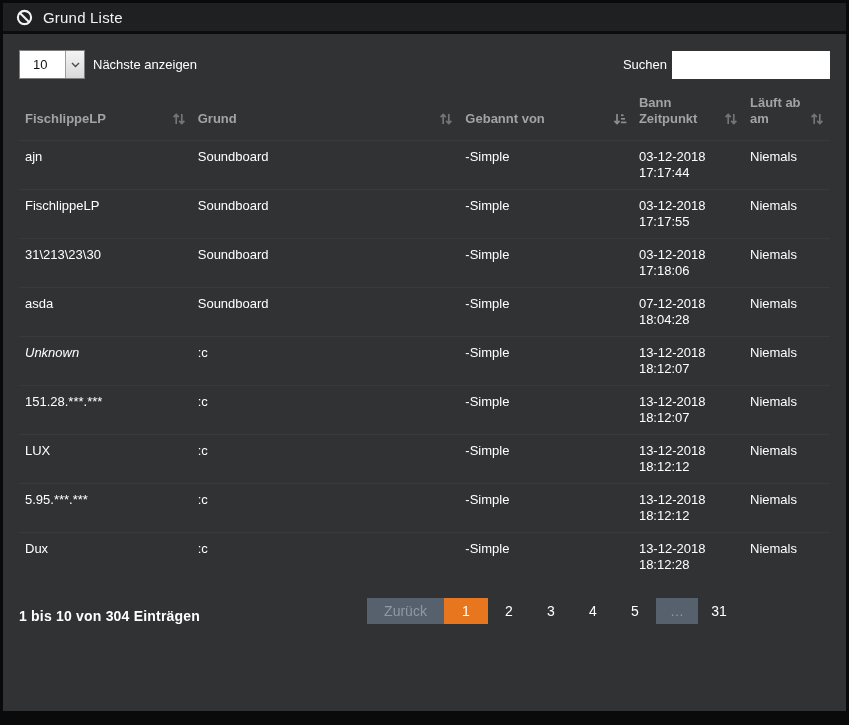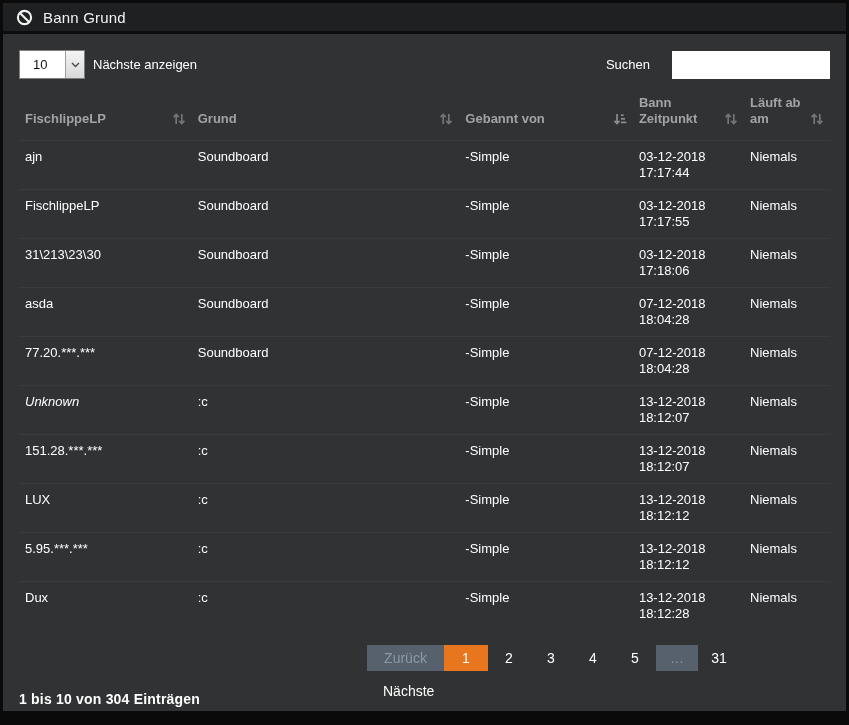--- a/index.html
+++ b/index.html
@@ -42,21 +42,21 @@
   }
   .sel-arrow{
     position:absolute;top:1px;right:1px;bottom:1px;width:19px;
     background:linear-gradient(#f4f4f4,#d9d9d9);
     border-left:1px solid #9d9d9d;
     display:flex;align-items:center;justify-content:center;
     pointer-events:none;color:#4a4a4a;
   }
   .length-label{font-size:13px;margin-left:8px;color:#fff;}
   .search-group{margin-left:auto;display:flex;align-items:center;}
-  .search-label{font-size:13px;margin-right:22px;color:#fff;}
+  .search-label{font-size:13px;margin-right:5px;color:#fff;}
   .search-input{
     width:158px;height:28px;background:#fff;border:none;outline:none;
     font-size:13px;padding:0 6px;color:#111;
     font-family:"Liberation Sans",sans-serif;
   }
 
   
   table.banlist{width:100%;border-collapse:collapse;table-layout:fixed;margin-top:10px;}
   col.c1{width:21.3%;} col.c2{width:33.0%;} col.c3{width:21.4%;} col.c4{width:13.7%;} col.c5{width:10.6%;}
   th{
@@ -91,21 +91,21 @@
 </head>
 <body>
 
 <div class="panel">
 
   <div class="panel-header">
     <svg class="ban-svg" width="17" height="17" viewBox="0 0 18 18">
       <circle cx="9" cy="9" r="7" fill="none" stroke="#f2f2f2" stroke-width="2.2"></circle>
       <line x1="4.2" y1="4.2" x2="13.8" y2="13.8" stroke="#f2f2f2" stroke-width="2.2"></line>
     </svg>
-    <span class="panel-title">Bann Grund</span>
+    <span class="panel-title">Grund Liste</span>
   </div>
 
   <div class="panel-body">
 
     <div class="controls">
       <div class="length-wrap">
         <select>
           <option>10</option>
         </select>
         <span class="sel-arrow">
@@ -213,27 +213,20 @@
           <td>Niemals</td>
         </tr>
         <tr>
           <td>asda</td>
           <td>Soundboard</td>
           <td>-Simple</td>
           <td>07-12-2018 18:04:28</td>
           <td>Niemals</td>
         </tr>
         <tr>
-          <td>77.20.***.***</td>
-          <td>Soundboard</td>
-          <td>-Simple</td>
-          <td>07-12-2018 18:04:28</td>
-          <td>Niemals</td>
-        </tr>
-        <tr>
           <td class="italic">Unknown</td>
           <td>:c</td>
           <td>-Simple</td>
           <td>13-12-2018 18:12:07</td>
           <td>Niemals</td>
         </tr>
         <tr>
           <td>151.28.***.***</td>
           <td>:c</td>
           <td>-Simple</td>
@@ -268,18 +261,17 @@
       <div class="info">1 bis 10 von 304 Einträgen</div>
       <div class="paginate">
         <a class="pbtn prev">Zurück</a>
         <a class="pbtn active">1</a>
         <a class="pbtn">2</a>
         <a class="pbtn">3</a>
         <a class="pbtn">4</a>
         <a class="pbtn">5</a>
         <a class="pbtn ellipsis">…</a>
         <a class="pbtn">31</a>
-        <a class="pbtn next">Nächste</a>
       </div>
     </div>
 
   </div>
 </div>
 
 </body></html>

